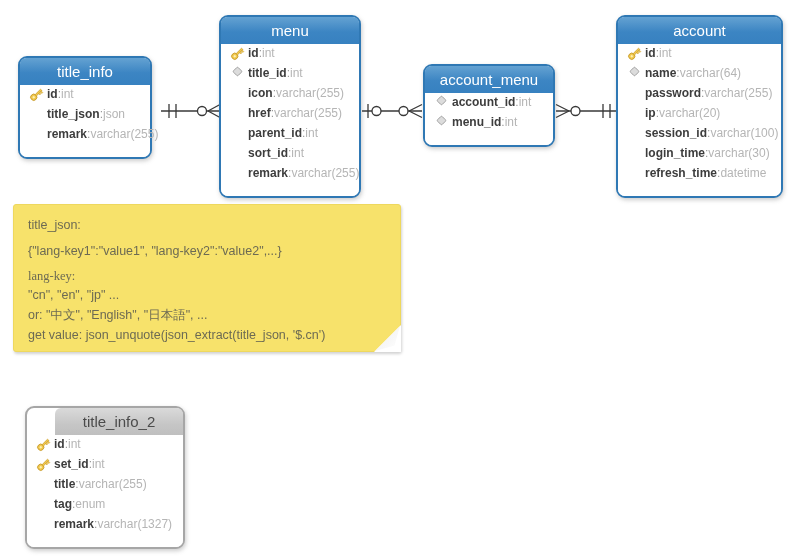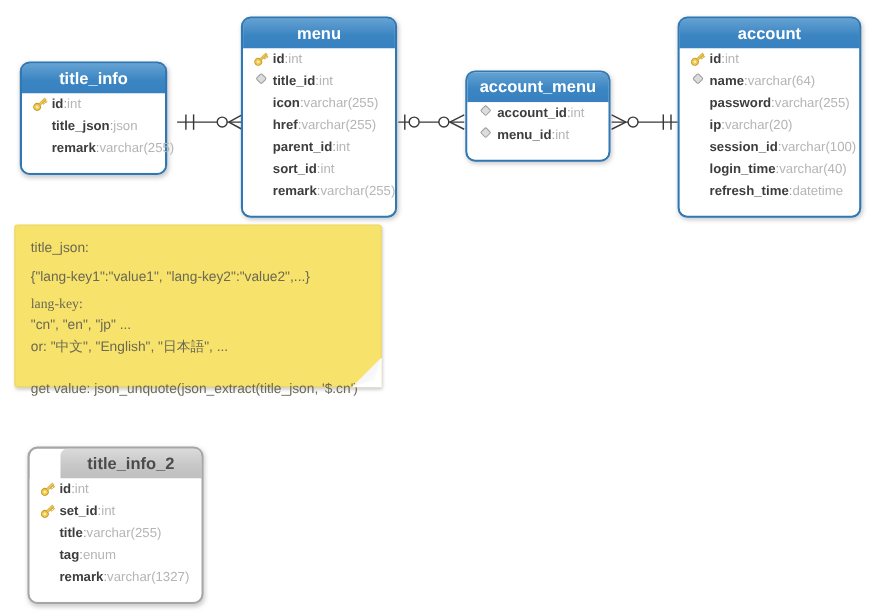--- a/index.html
+++ b/index.html
@@ -13,49 +13,49 @@
 
   
   .table {
     position:absolute; z-index:2; background:#fff;
     border:2px solid #2f78b4; border-radius:9px;
     box-shadow:1px 2px 4px rgba(110,110,110,.35);
   }
   .table .thead {
     height:27px; line-height:27px; text-align:center;
     background:linear-gradient(#64a2d2 0%, #3c85c3 55%, #3781c0 100%);
-    color:#fff; font-size:15px; font-weight:bold;
+    color:#fff; font-size:15px; font-weight:normal;
     border-radius:6px 6px 0 0;
   }
   .table .tbody { padding:2px 6px 10px 6px; background:#fff; border-radius:0 0 7px 7px; }
   .table.gray { border-color:#a6a6a6; }
   .table.gray .thead {
     background:linear-gradient(#dadada 0%, #c6c6c6 60%, #bfbfbf 100%);
     color:#4b4b4b;
     margin-left:28px;
   }
   .row { display:flex; align-items:flex-start; height:20px; white-space:nowrap; font-size:12px; }
   .ic { width:21px; min-width:21px; display:flex; align-items:center; justify-content:center; }
   .fn { color:#3d3d3d; font-weight:bold; }
   .sep { color:#9a9a9a; }
   .ft { color:#b5b5b5; }
 
   
   .note {
-    position:absolute; left:13px; top:204px; width:334px; height:148px; z-index:2;
+    position:absolute; left:13px; top:204px; width:388px; height:148px; z-index:2;
     background:#f7e26b; border:1px solid #eed85e; border-radius:3px;
     box-shadow:1px 2px 3px rgba(0,0,0,.18);
     color:#6c6a53; font-size:12.5px; padding:11px 12px 0 14px;
   }
   .note .nl { line-height:19px; }
   .note .nl:nth-child(2) { margin-top:7px; }
   .note .nl:nth-child(3) { margin-top:6px;font-family:Liberation Serif, serif; }
   .note .nl:nth-child(4) { margin-top:0; }
   .note .nl:nth-child(5) { margin-top:1px; }
-  .note .nl:nth-child(6) { margin-top:19px; }
+  .note .nl:nth-child(6) { margin-top:1px; }
   .fold-cover {
     position:absolute; right:-1px; bottom:-1px; width:0; height:0;
     border-right:27px solid #fff; border-top:27px solid transparent;
   }
   .fold-flap {
     position:absolute; right:0; bottom:0; width:25px; height:25px;
     background:linear-gradient(135deg,#d9d9d9 0%,#f4f4f4 40%,#ffffff 100%);
     clip-path:polygon(0 100%, 100% 0, 78% 78%);
   }
 </style>
@@ -262,21 +262,21 @@
       <div class="row">
         <span class="ic"></span>
         <span class="fn">session_id</span>
           <span class="sep">: </span>
           <span class="ft">varchar(100)</span>
       </div>
       <div class="row">
         <span class="ic"></span>
         <span class="fn">login_time</span>
           <span class="sep">: </span>
-          <span class="ft">varchar(40)</span>
+          <span class="ft">varchar(30)</span>
       </div>
       <div class="row">
         <span class="ic"></span>
         <span class="fn">refresh_time</span>
           <span class="sep">: </span>
           <span class="ft">datetime</span>
       </div>
     </div>
   </div>
 

